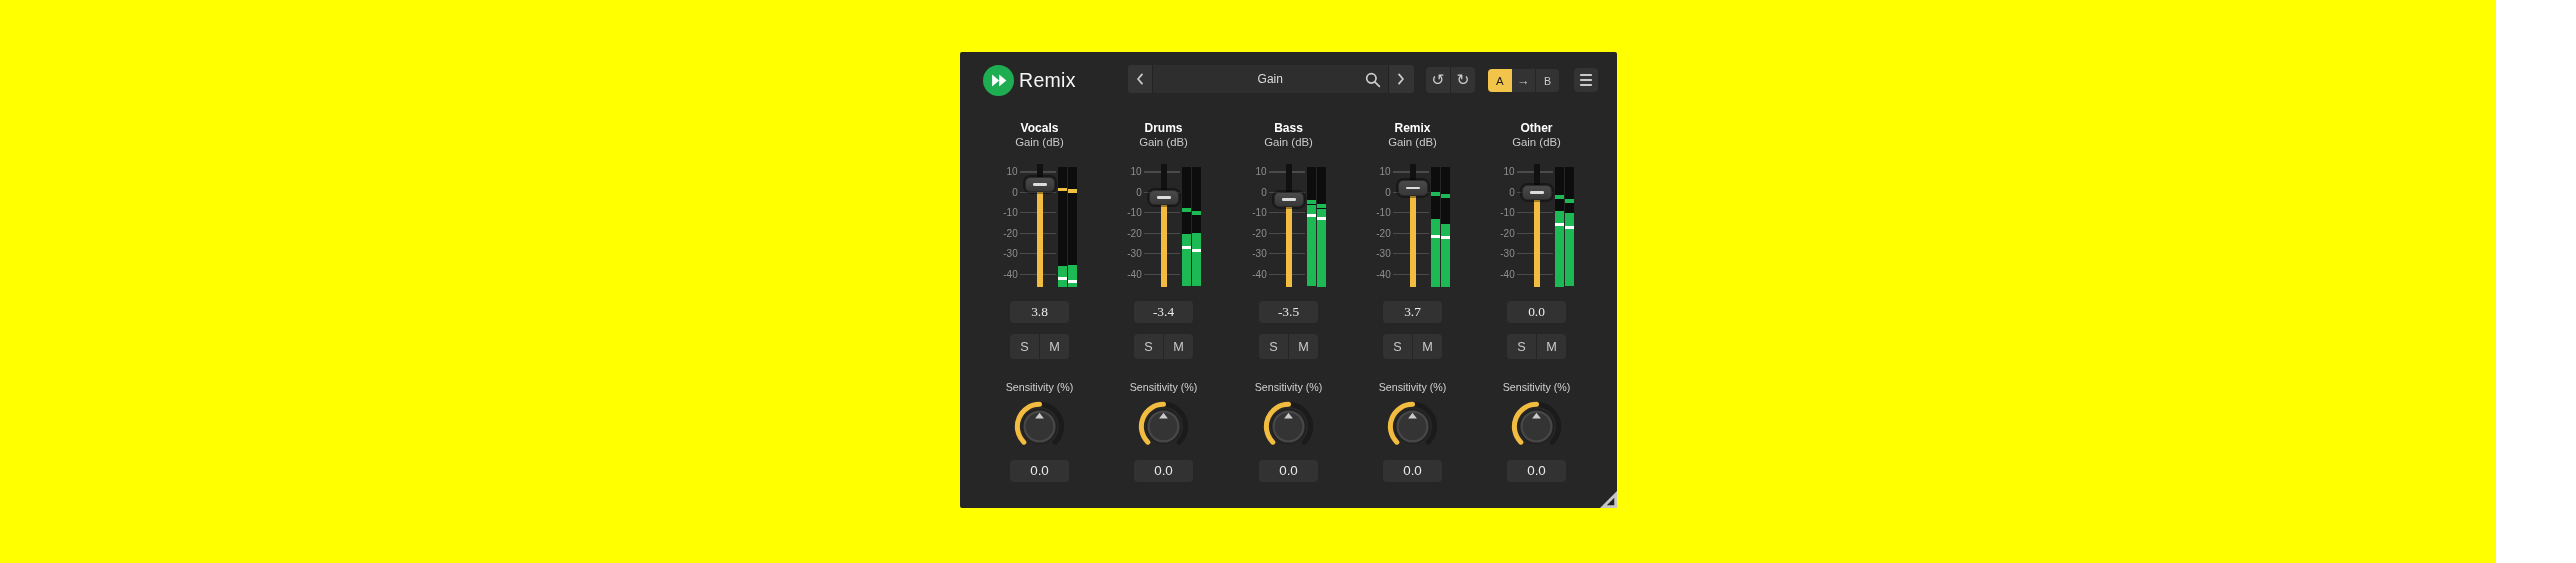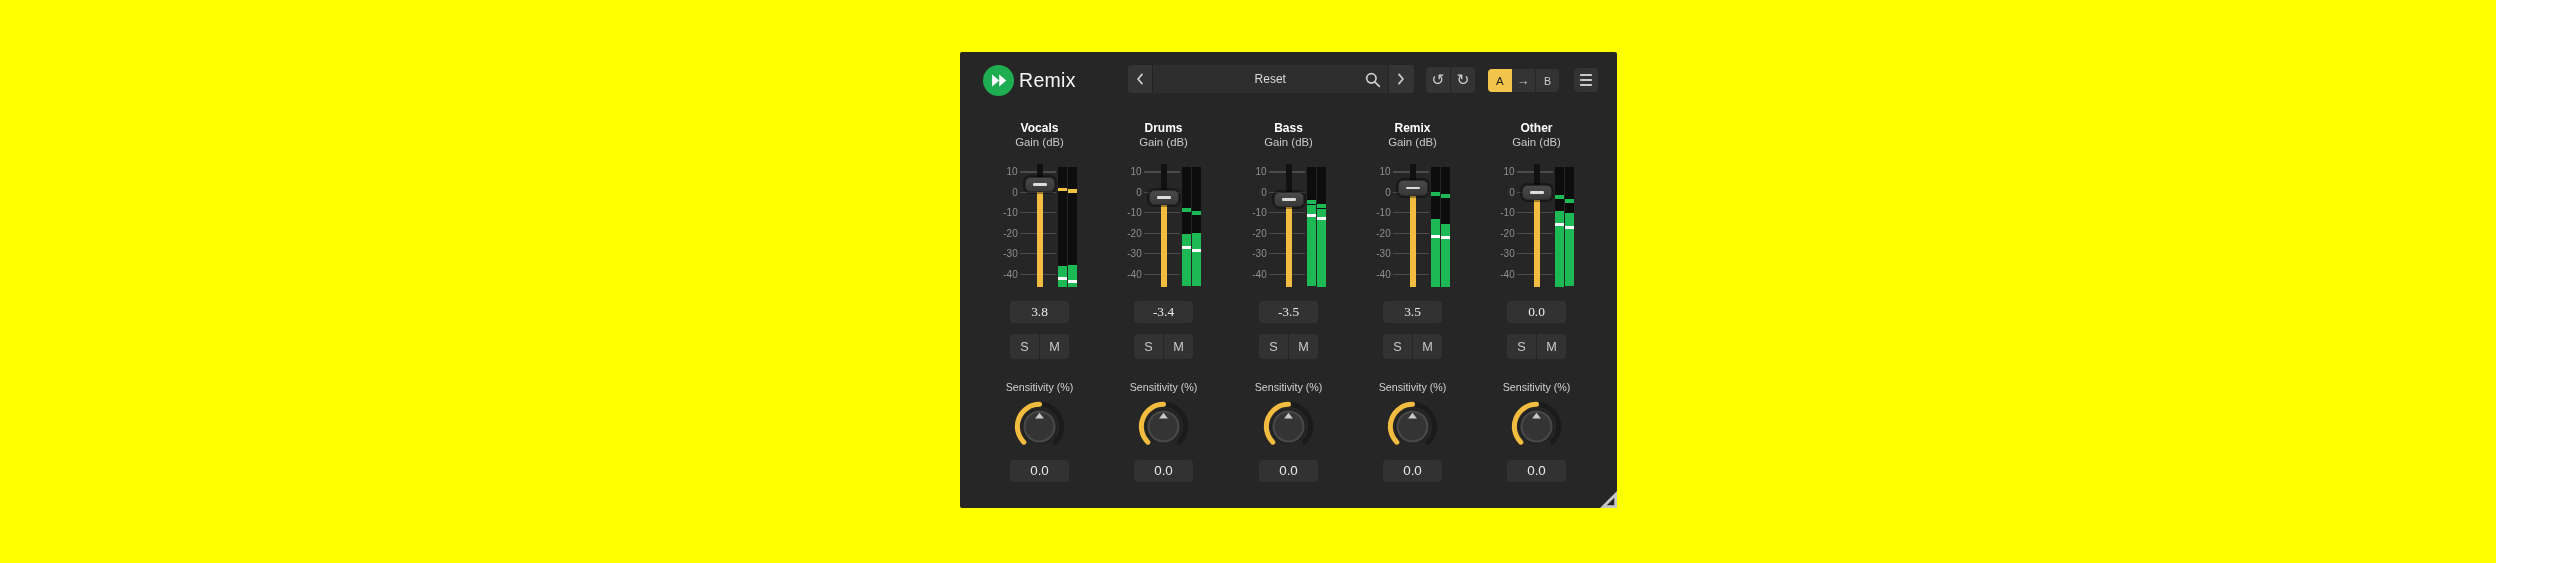--- a/index.html
+++ b/index.html
@@ -68,21 +68,21 @@
     </svg>
     <div class="title">Remix</div>
 
     <div class="preset-bar">
       <div class="preset-btn">
         <svg width="8" height="12" viewBox="0 0 12 18">
           <polyline points="9,2 3,9 9,16" fill="none" stroke="#cccccc" stroke-width="2.6" stroke-linecap="round" stroke-linejoin="round"></polyline>
         </svg>
       </div>
       <div class="preset-mid">
-        <span class="preset-name">Reset</span>
+        <span class="preset-name">Gain</span>
         <svg class="preset-search" width="17.4" height="17.4" viewBox="0 0 26 26">
           <circle cx="11" cy="11" r="7" fill="none" stroke="#cccccc" stroke-width="2.6"></circle>
           <line x1="16.5" y1="16.5" x2="23" y2="23" stroke="#cccccc" stroke-width="2.6" stroke-linecap="round"></line>
         </svg>
       </div>
       <div class="preset-btn preset-next">
         <svg width="8" height="12" viewBox="0 0 12 18">
           <polyline points="3,2 9,9 3,16" fill="none" stroke="#cccccc" stroke-width="2.6" stroke-linecap="round" stroke-linejoin="round"></polyline>
         </svg>
       </div>
@@ -304,21 +304,21 @@
         <div class="meter-bar r">
                 <div class="meter-el" style="top: 57px; height: 63px; background: rgb(29, 185, 84);"></div>
                 <div class="meter-el" style="top: 69px; height: 2.7px; background: rgb(255, 255, 255);"></div>
                 <div class="meter-el" style="top: 27px; height: 3.4px; background: rgb(29, 185, 84);"></div>
               </div>
       </div>
       <div class="fader-handle" style="top: 16.3px;">
               <div class="dash"></div>
             </div>
     </div>
-    <div class="value-box gain-value">3.5</div>
+    <div class="value-box gain-value">3.7</div>
     <div class="sm">
       <div>S</div>
       <div>M</div>
     </div>
     <div class="sens-label">Sensitivity (%)</div>
     <div class="knob"><svg width="51" height="51" viewBox="0 0 76 76">
               <path d="M 14.67 61.33 A 33 33 0 1 1 61.33 61.33" fill="none" stroke="#1b1b1b" stroke-width="7.5" stroke-linecap="round"></path>
               <path d="M 14.67 61.33 A 33 33 0 0 1 38.00 5.00" fill="none" stroke="#F2BC40" stroke-width="7.5" stroke-linecap="round"></path>
               <circle cx="38" cy="38" r="26" fill="#1f1f1f"></circle>
               <circle cx="38" cy="38" r="24" fill="#474747"></circle>

